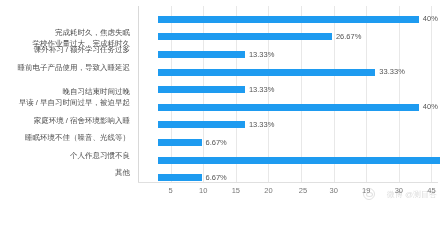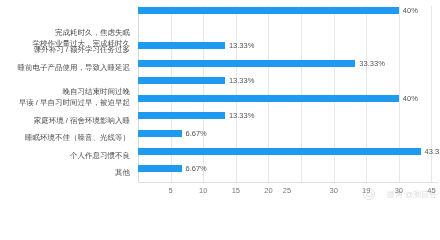--- a/index.html
+++ b/index.html
@@ -52,21 +52,22 @@
   .rows {
     position: absolute;
     left: 0; top: 0; right: 0; bottom: 0;
   }
   .row {
     position: absolute;
     left: 0;
     right: 12px;
     height: 16px;
     display: flex;
-    align-items: flex-start;
+    align-items: flex-end;
+    padding-left: 20px;
   }
   .bar {
     height: 7px;
     background: #2196f3;
     background: #1e9bf0;
     flex: 0 0 auto;
   }
   .bar-value {
     font-size: 7.5px;
     color: #555555;
@@ -185,20 +186,24 @@
         <div class="gridline" style="left: 195.652px; background: rgb(232, 232, 232);"></div>
         <div class="gridline" style="left: 228.261px; background: rgb(232, 232, 232);"></div>
         <div class="gridline" style="left: 260.87px; background: rgb(232, 232, 232);"></div>
         <div class="gridline" style="left: 293.478px; background: rgb(232, 232, 232);"></div>
       </div>
     <div class="rows">
         <div class="row" style="top: 0.8px;">
           <div class="bar" style="width: 260.87px; background: rgb(30, 155, 240);"></div>
           <span class="bar-value">40%</span>
         </div>
+        <div class="row" style="top: 18.4px;">
+          <div class="bar" style="width: 173.935px; background: rgb(30, 155, 240);"></div>
+          <span class="bar-value">26.67%</span>
+        </div>
         <div class="row" style="top: 36px;">
           <div class="bar" style="width: 86.9348px; background: rgb(30, 155, 240);"></div>
           <span class="bar-value">13.33%</span>
         </div>
         <div class="row" style="top: 53.6px;">
           <div class="bar" style="width: 217.37px; background: rgb(30, 155, 240);"></div>
           <span class="bar-value">33.33%</span>
         </div>
         <div class="row" style="top: 71.2px;">
           <div class="bar" style="width: 86.9348px; background: rgb(30, 155, 240);"></div>
@@ -226,21 +231,21 @@
         </div>
       </div>
   </div>
 
   <div class="x-axis">
     <div class="x-axis-line"></div>
   <div class="x-tick" style="left: 32.6087px;">5</div>
       <div class="x-tick" style="left: 65.2174px;">10</div>
       <div class="x-tick" style="left: 97.8261px;">15</div>
       <div class="x-tick" style="left: 130.435px;">20</div>
-      <div class="x-tick" style="left: 149px; text-align: right;">25</div>
+      <div class="x-tick" style="left: 165px; text-align: right;">25</div>
       <div class="x-tick" style="left: 195.652px;">30</div>
       <div class="x-tick" style="left: 228.261px;">19</div>
       <div class="x-tick" style="left: 260.87px;">30</div>
       <div class="x-tick" style="left: 293.478px;">45</div>
     </div>
 
   <div class="watermark">
     <span class="wm-logo"></span>
     <span class="wm-text">微博 @测目答</span>
   </div>

